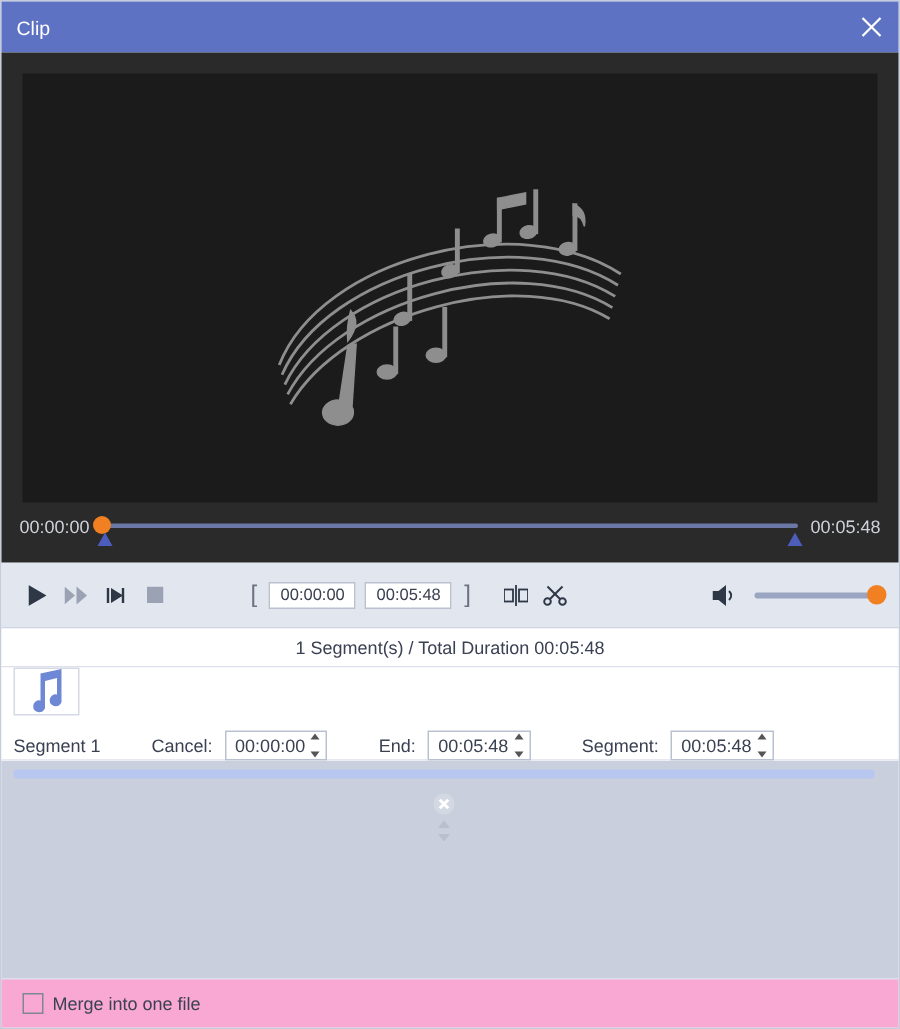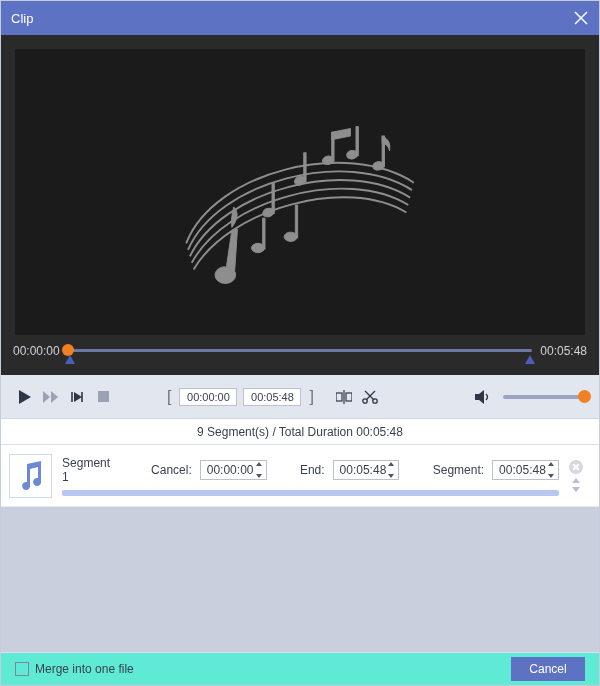--- a/index.html
+++ b/index.html
@@ -25,21 +25,21 @@
   .controls { height: 44px; background: #e2e6ef; border-bottom: 1px solid #cfd5e2; display: flex; align-items: center; padding: 0 14px; gap: 6px; color: #4b5563; }
   .controls .spacer { flex: 1; }
   .icon-btn { width: 20px; height: 20px; display: inline-flex; align-items: center; justify-content: center; color: #2e3746; cursor: pointer; }
   .bracket { font-size: 16px; color: #6b7280; padding: 0 2px; }
   .timebox { border: 1px solid #b9c1d0; background: #fff; padding: 2px 6px; font-size: 11px; color: #3a4152; min-width: 58px; text-align: center; }
   .vol-track { width: 82px; height: 4px; background: #9aa5c2; border-radius: 2px; position: relative; margin-left: 4px; }
   .vol-track .knob { position: absolute; right: -6px; top: -5px; width: 13px; height: 13px; border-radius: 50%; background: #f08022; }
 
   .summary { height: 26px; background: #fff; border-bottom: 1px solid #dbe0ea; display: flex; align-items: center; justify-content: center; font-size: 12px; color: #3a4152; }
 
-  .segment-row { height: 62px; background: #fff; display: flex; align-items: center; padding: 0 16px 0 8px; gap: 10px; border-bottom: 1px solid #e6e9f0; position: relative; }
+  .segment-row { height: 62px; background: #fff; display: flex; padding: 0 16px 0 8px; gap: 10px; border-bottom: 1px solid #e6e9f0; position: relative; flex-direction: column; }
   .seg-icon { width: 44px; height: 44px; border: 1px solid #d4d9e4; display: flex; align-items: center; justify-content: center; background: #fff; }
   .seg-body { flex: 1; display: flex; flex-direction: column; gap: 6px; }
   .seg-fields { display: flex; align-items: center; gap: 8px; color: #3a4152; font-size: 11px; flex-wrap: nowrap; }
   .seg-fields label { white-space: nowrap; }
   .seg-fields .gap-lg { width: 18px; }
   .spin { border: 1px solid #b9c1d0; background: #fff; padding: 2px 14px 2px 6px; font-size: 11px; position: relative; min-width: 64px; color: #3a4152; }
   .spin::after { content: ""; position: absolute; right: 3px; top: 3px; width: 8px; height: 10px; background:
       linear-gradient(to bottom, #555 0 1px, transparent 1px 4px, #555 4px 5px, transparent 5px) 0 0/8px 10px no-repeat;
       clip-path: polygon(50% 0,100% 35%,0 35%,50% 0,0 65%,100% 65%,50% 100%,0 65%);
   }
@@ -52,21 +52,21 @@
   .seg-side .circle { width: 14px; height: 14px; border-radius: 50%; background: #d3d8e2; position: relative; }
   .seg-side .circle::before, .seg-side .circle::after { content:""; position:absolute; left:3px; right:3px; top:6px; height:2px; background:#fff; transform:rotate(45deg);}
   .seg-side .circle::after{transform:rotate(-45deg);}
   .tiny-tri{width:0;height:0;border-left:4px solid transparent;border-right:4px solid transparent;}
   .tiny-tri.up{border-bottom:5px solid #b8bfcd;}
   .tiny-tri.down{border-top:5px solid #b8bfcd;}
 
   .gray-panel { flex: 1; background: #c9cfdc; height: 134px; }
   .column { display: flex; flex-direction: column; height: calc(100% - 34px); }
 
-  .footer { height: 28px; background: #5eead4; border-top: 1px solid #dbe0ea; display: flex; align-items: center; padding: 16px 14px; gap: 8px; }
+  .footer { height: 28px; background: #f9a8d4; border-top: 1px solid #dbe0ea; display: flex; align-items: center; padding: 16px 14px; gap: 8px; }
   .footer .spacer { flex: 1; }
   .chk { width: 14px; height: 14px; border: 1px solid #7f8796; display: inline-block; vertical-align: middle; margin-right: 6px; }
   .btn { min-width: 74px; height: 24px; display: inline-flex; align-items: center; justify-content: center; background: #5e72c4; color: #fff; font-size: 12px; cursor: pointer; }
 </style>
 </head>
 <body>
 
 <div class="window">
   <div class="titlebar">
     <span class="title">Clip</span>
@@ -176,21 +176,21 @@
             <polygon points="0,4 4,4 9,0 9,14 4,10 0,10"></polygon>
             <path d="M11 4 q3 3 0 6" fill="none" stroke="#2e3746" stroke-width="1.3"></path>
           </svg>
         </span>
       <div class="vol-track">
           <div class="knob"></div>
         </div>
     </div>
 
     <div class="summary">
-      <span>9 Segment(s) / Total Duration 00:05:48</span>
+      <span>1 Segment(s) / Total Duration 00:05:48</span>
     </div>
 
     <div class="segment-row">
       <div class="seg-icon">
         <svg width="28" height="30" viewBox="0 0 28 30">
             <path d="M10 3 L24 0 V20 a4 4 0 1 1 -3 -3 V6 L13 8 V24 a4 4 0 1 1 -3 -3 Z" fill="#6f88d6"></path>
           </svg>
       </div>
       <div class="seg-body">
         <div class="seg-fields">
@@ -224,16 +224,15 @@
     </div>
 
     <div class="gray-panel"></div>
 
     <div class="footer">
       <label style="display:flex;align-items:center;color:#3a4152;">
         <span class="chk"></span>
         <span>Merge into one file</span>
       </label>
       <span class="spacer"></span>
-      <div class="btn">Cancel</div>
     </div>
   </div>
 </div>
 
 </body></html>

